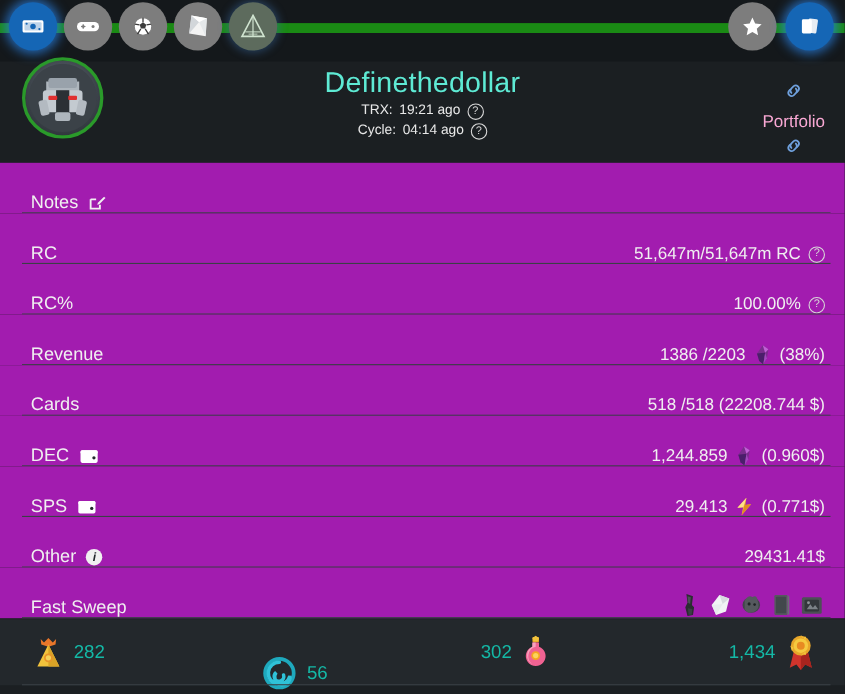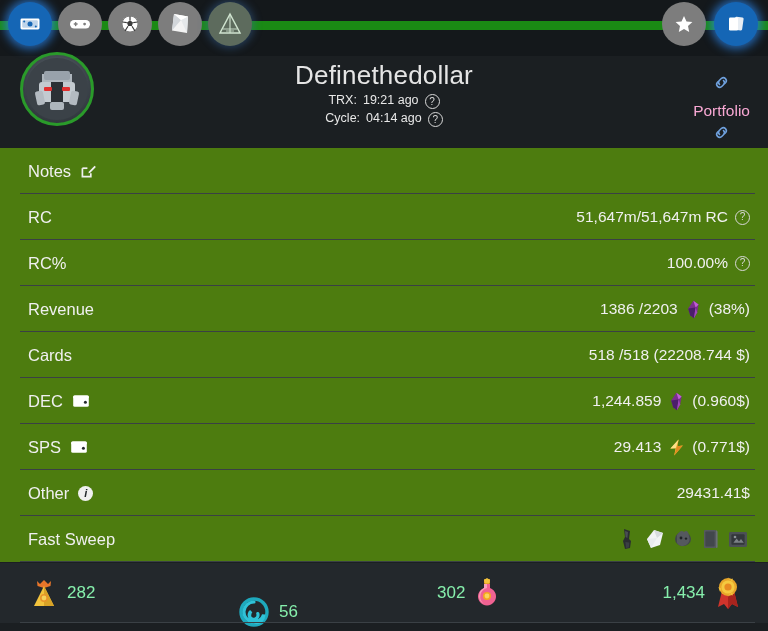--- a/index.html
+++ b/index.html
@@ -32,39 +32,39 @@
   .header { position: relative; height: 92px; background: #1b1f22; }
   .avatar {
     position: absolute; left: 20px; top: -4px;
     width: 74px; height: 74px; border-radius: 50%;
     border: 3px solid #2a9a2a; overflow: hidden;
     background: radial-gradient(circle at 50% 40%, #6d7780 0%, #3b4249 60%, #23282d 100%);
     display: flex; align-items: center; justify-content: center;
   }
   .title-block { position: absolute; left: 0; right: 0; top: 4px; text-align: center; }
   .title {
-    font-size: 26px; color: #e5e5e5; font-weight: 400; letter-spacing: .2px;
+    font-size: 26px; color: #5eead4; font-weight: 400; letter-spacing: .2px;
   }
   .subline {
     font-size: 12.5px; color: #e8e8e8; margin-top: 1px; line-height: 17px;
     display: flex; align-items: flex-end; justify-content: center; gap: 6px;
   }
   .links { position: absolute; right: 18px; top: 18px; text-align: left; }
   .link-row {
     display: flex; align-items: center; gap: 7px;
     color: #f9a8d4; font-size: 15.5px; line-height: 26px; flex-direction: column;
   }
 
   
   .table { position: absolute; left: 0; right: 0; top: 148px; }
   .row {
     position: relative; height: 46px;
-    display: flex; align-items: center; justify-content: space-between;
+    display: flex; align-items: flex-end; justify-content: space-between;
     padding: 0 18px 0 28px;
-    background: #4d7c0f;
+    background: #a21caf;
     color: #f2f2f2; font-size: 16px;
   }
   .row::after {
     content: ""; position: absolute; left: 20px; right: 13px; bottom: 0;
     height: 1px; background: #3a4045;
   }
   .row-label { display: flex; align-items: center; gap: 9px; font-size: 16.5px; color: #f0f0f0; }
   .row-value { display: flex; align-items: center; gap: 7px; font-size: 15.5px; color: #f0f0f0; white-space: nowrap; }
 
   .help {
@@ -87,21 +87,21 @@
   
   .stats {
     position: absolute; left: 0; right: 0; top: 563px; height: 60px;
     background: #23282c;
     display: flex; align-items: center;
   }
   .stats::after {
     content: ""; position: absolute; left: 20px; right: 13px; bottom: 0;
     height: 1px; background: #3a4045;
   }
-  .stat { display: flex; align-items: center; gap: 9px; color: #86efac; font-size: 17px; }
+  .stat { display: flex; align-items: center; gap: 9px; color: #14b8a6; font-size: 17px; }
   .stat.s1 { position: absolute; left: 30px; }
   .stat.s2 { position: absolute; left: 238px; margin-top: 38px; }
   .stat.s3 { position: absolute; left: 437px; }
   .stat.s4 { position: absolute; right: 26px; }
 </style>
 </head>
 <body>
 
 <div class="page">
 

